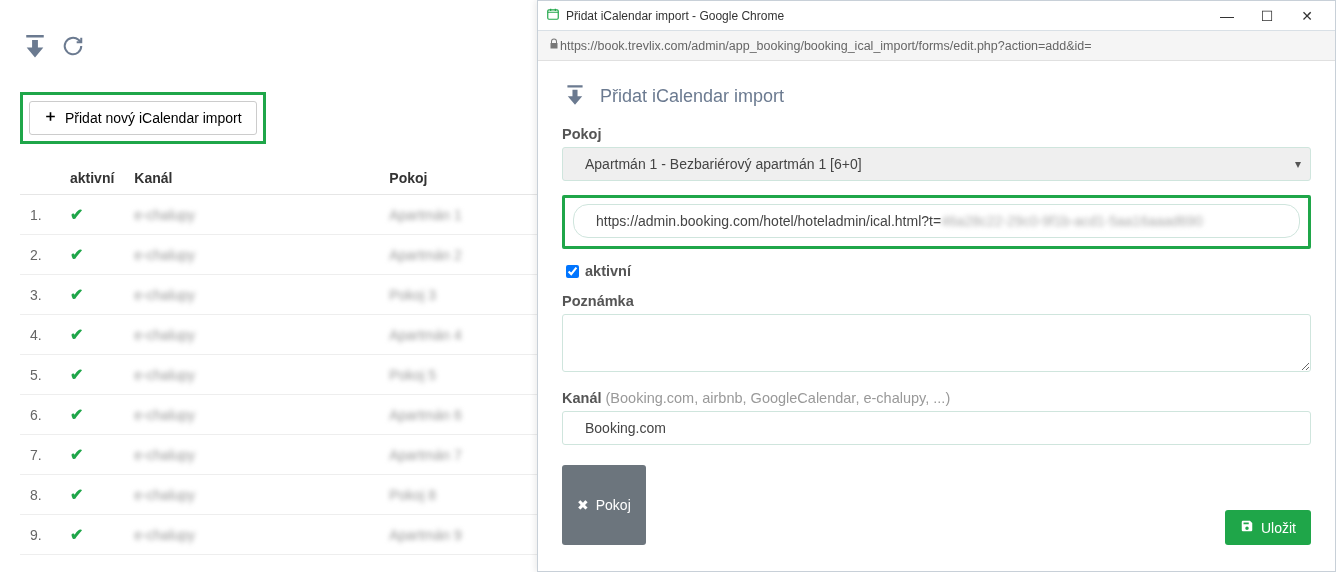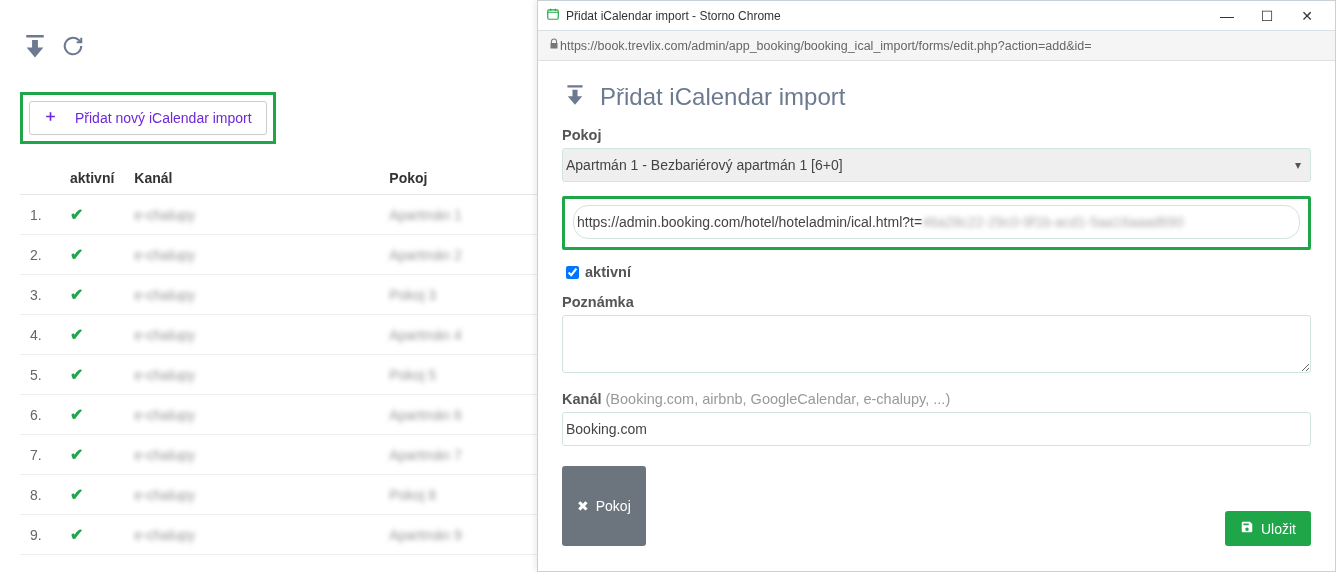--- a/index.html
+++ b/index.html
@@ -32,27 +32,27 @@
 
     .add-button-wrap {
       display: inline-block;
       border: 3px solid #1fa649;
       padding: 6px;
       margin-bottom: 18px;
     }
     .add-button {
       display: inline-flex;
       align-items: center;
-      gap: 18px;
+      gap: 8px;
       background: #fff;
       border: 1px solid #ccc;
       border-radius: 3px;
       padding: 8px 14px;
       font-size: 14px;
-      color: #6d28d9;
+      color: #000000;
       cursor: pointer;
     }
 
     table.list {
       width: 100%;
       border-collapse: collapse;
     }
     table.list th {
       text-align: left;
       font-weight: 700;
@@ -115,21 +115,21 @@
     .popup-body {
       padding: 20px 24px;
       flex: 1;
       overflow-y: auto;
     }
     .form-title {
       display: flex;
       align-items: center;
       gap: 12px;
       color: #6b7a90;
-      font-size: 24px;
+      font-size: 18px;
       font-weight: 400;
       margin-bottom: 14px;
     }
     .form-group { margin-bottom: 14px; }
     .form-group.hl {
       border: 3px solid #1fa649;
       padding: 6px 8px 8px 8px;
       border-radius: 2px;
     }
     .form-label {
@@ -137,21 +137,21 @@
       color: #555;
       font-size: 14.5px;
       margin-bottom: 5px;
       display: block;
     }
     .form-label .hint { font-weight: 400; color: #999; }
     .form-control, .form-select, .form-textarea {
       width: 100%;
       border: 1px solid #cfe5dd;
       border-radius: 3px;
-      padding: 8px 3px;
+      padding: 8px 22px;
       font-size: 14px;
       color: #444;
       font-family: inherit;
       outline: none;
     }
     .form-select {
       background: #efefef;
       appearance: none;
       position: relative;
     }
@@ -297,21 +297,21 @@
 </div>
 
 <div class="popup">
   <div class="titlebar">
     <span class="app-icon">
       <svg width="14" height="14" viewBox="0 0 24 24" fill="none" stroke="currentColor" stroke-width="2">
           <rect x="3" y="5" width="18" height="16" rx="2"></rect>
           <path d="M3 9h18M8 3v4M16 3v4"></path>
         </svg>
     </span>
-    <span>Přidat iCalendar import - Storno Chrome</span>
+    <span>Přidat iCalendar import - Google Chrome</span>
     <span class="spacer"></span>
     <span class="win-btn">—</span>
     <span class="win-btn">☐</span>
     <span class="win-btn">✕</span>
   </div>
   <div class="addrbar">
     <span class="lock">
       <svg width="12" height="12" viewBox="0 0 24 24" fill="currentColor">
           <path d="M6 10V7a6 6 0 1 1 12 0v3h1v11H5V10h1zm2 0h8V7a4 4 0 0 0-8 0v3z"></path>
         </svg>

